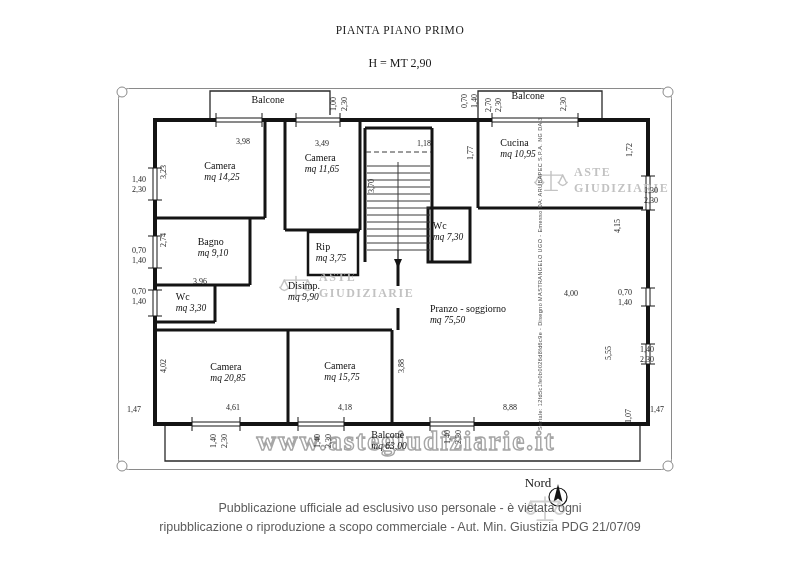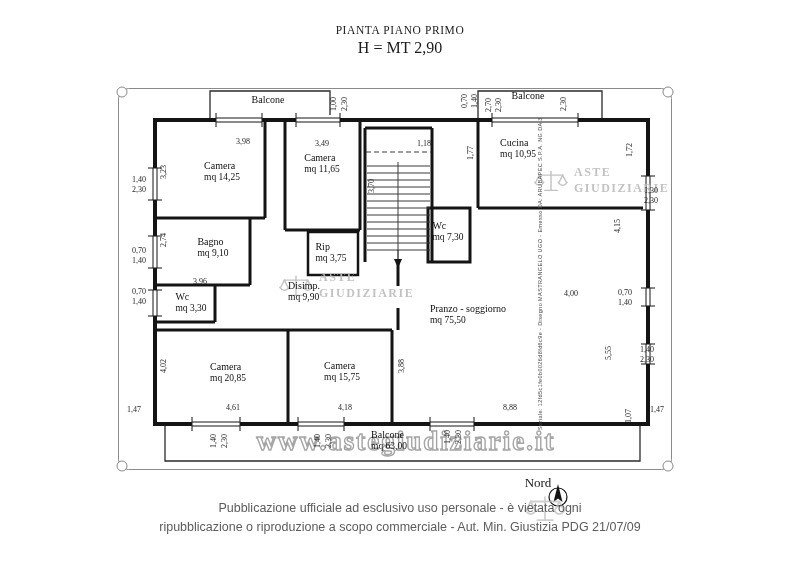--- a/index.html
+++ b/index.html
@@ -3,25 +3,25 @@
 <meta charset="utf-8">
 <style>
   html,body{margin:0;padding:0;}
   body{
     width:800px;height:566px;position:relative;overflow:hidden;
     background:#ffffff;font-family:"Liberation Serif",serif;
   }
   .plan-svg{position:absolute;left:0;top:0;z-index:1;}
   .title-block{position:absolute;left:0;top:24px;width:800px;text-align:center;z-index:3;color:#1b1b1b;}
   .title-main{font-size:11.5px;letter-spacing:.6px;}
-  .title-sub{font-size:16px;margin-top:3px;}
+  .title-sub{font-size:12px;margin-top:20px;}
   .room-label{position:absolute;transform:translate(-50%,-50%);text-align:left;z-index:3;
     color:#101010;line-height:1.18;white-space:nowrap;}
   .room-name{font-size:10px;}
-  .room-area{font-size:9.5px;}
+  .room-area{font-size:9.5px;font-style:italic;}
   .dim{position:absolute;font-size:8px;color:#1d1d1d;z-index:3;white-space:nowrap;}
   .wm-small{position:absolute;display:flex;align-items:center;gap:5px;z-index:2;color:#bcbcbc;opacity:.9;}
   .wm-small .wm-text{font-size:12px;letter-spacing:1.5px;line-height:1.3;font-weight:bold;}
   .wm-big{
     position:absolute;top:441px;left:406px;transform:translate(-50%,-50%);
     font-size:27px;font-weight:bold;letter-spacing:2px;white-space:nowrap;z-index:2;
     color:rgba(255,255,255,0.40);-webkit-text-stroke:1.4px #a6a6a6;
   }
   .signature{
     position:absolute;left:537px;top:430px;transform-origin:0 0;transform:rotate(-90deg);

